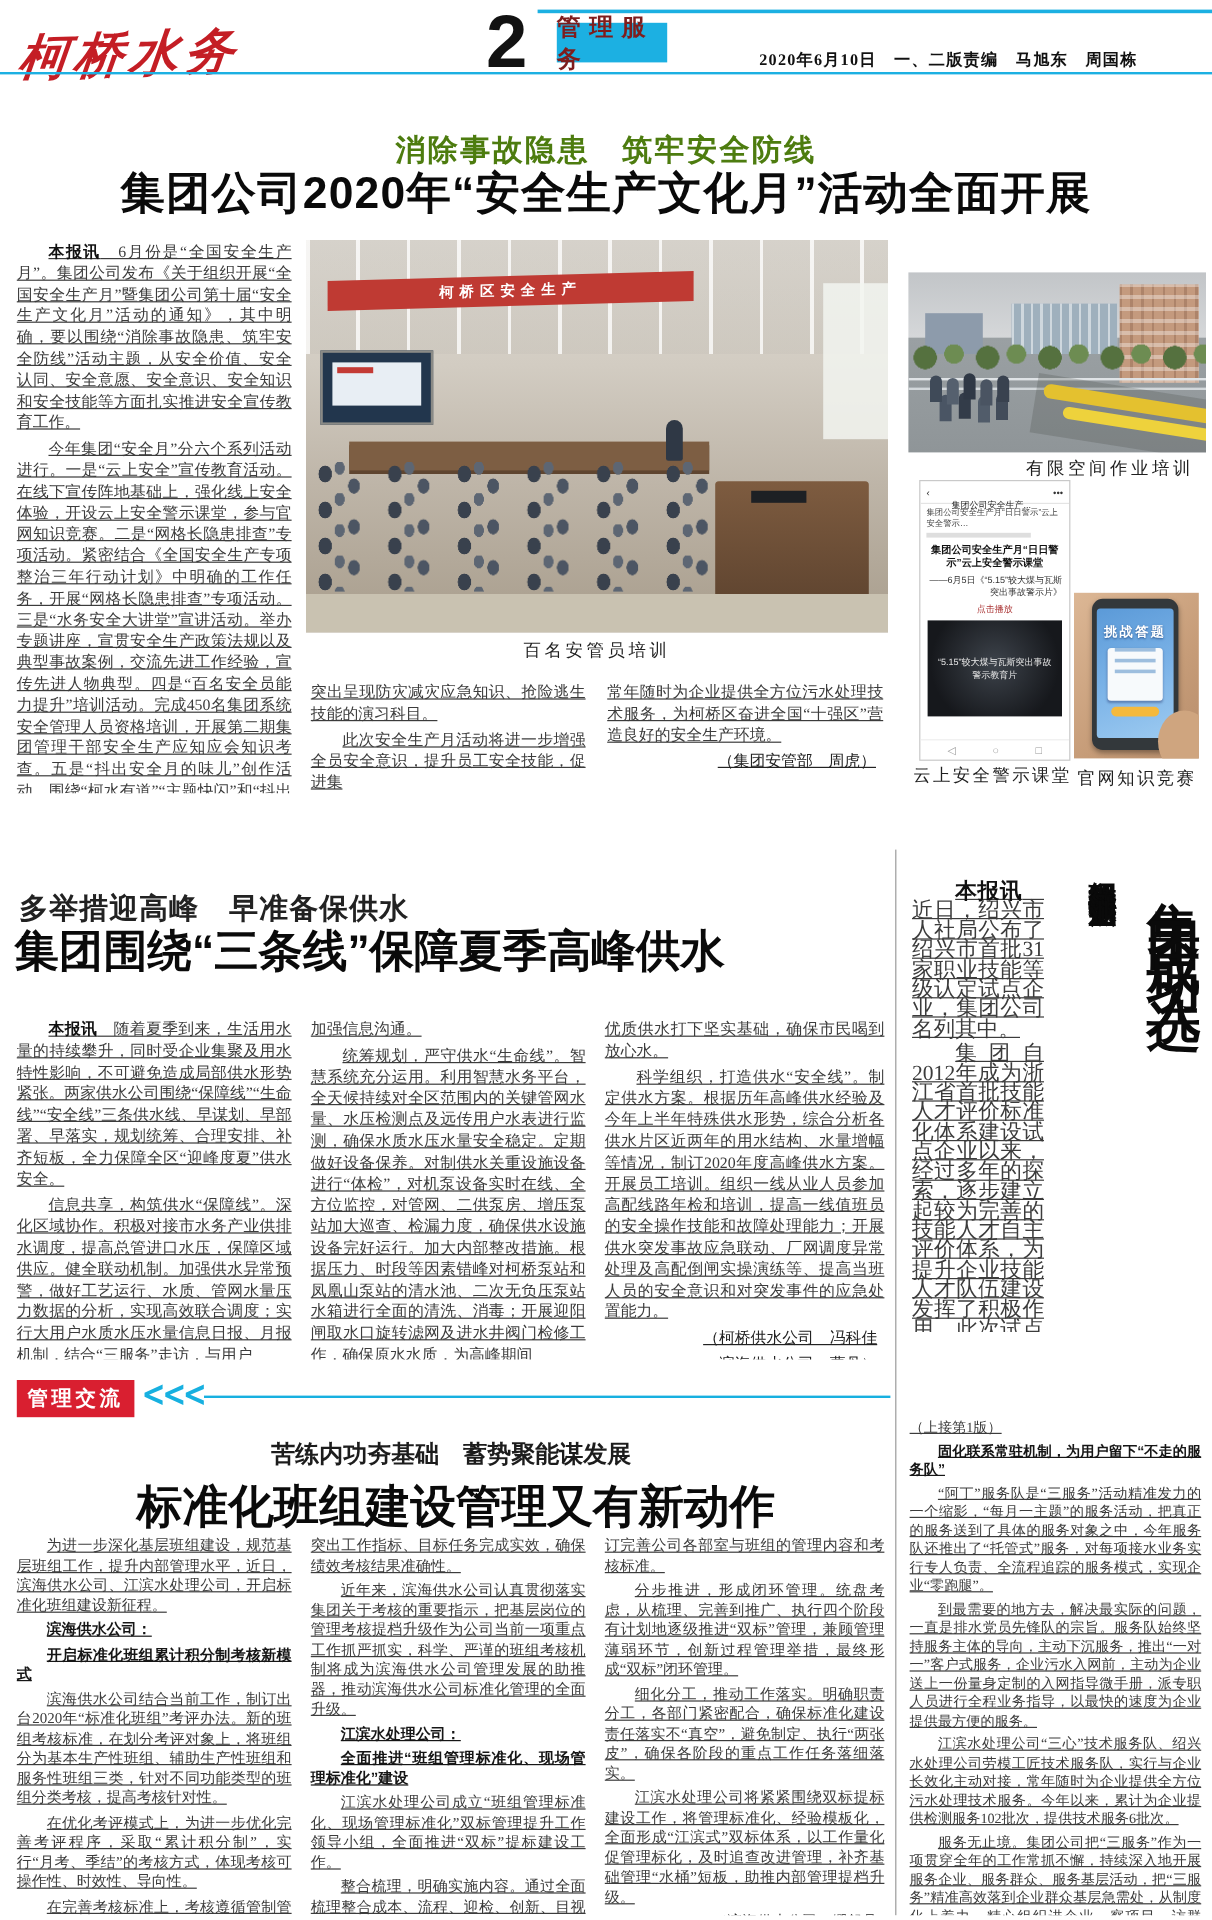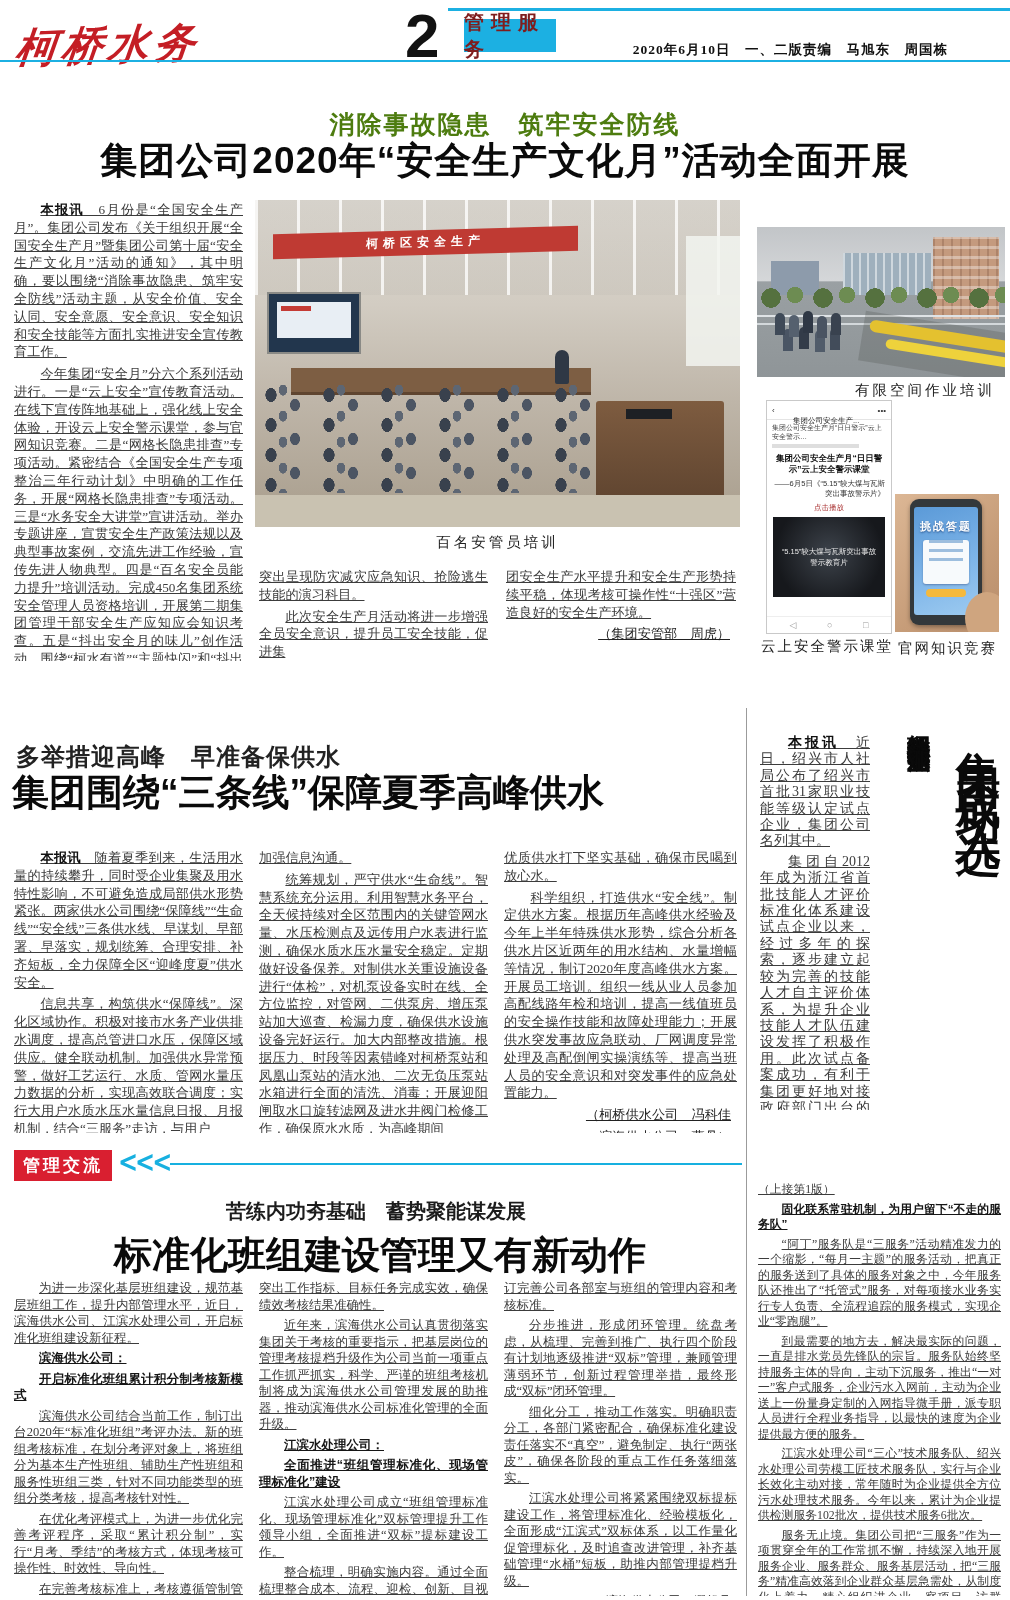--- a/index.html
+++ b/index.html
@@ -34,21 +34,21 @@
 
   
   .col{position:absolute;overflow:hidden;text-align:justify;color:#3c3c3c;}
   .col p{margin:4px;text-indent:2em;text-decoration:underline;}
   .col p.noindent{text-indent:0;}
   .col p.bold{font-weight:bold;color:#161616;font-family:"Liberation Sans","DejaVu Sans",sans-serif;}
   .col p.byline{text-indent:0;text-align:right;padding-right:6px;color:#222;}
   b.lead{font-family:"Liberation Sans","DejaVu Sans",sans-serif;color:#111;}
   .a1c{font-size:13.2px;line-height:17.8px;}
   .a2c{font-size:13.2px;line-height:17.8px;}
-  .a3c{font-size:14px;line-height:16.4px;}
+  .a3c{font-size:18px;line-height:16.4px;}
   .a4c{font-size:12.5px;line-height:16.5px;}
   .a5c{font-size:11.8px;line-height:15.5px;}
 
   .c-a1-1{left:10px;top:197px;width:237px;height:464px;}
   .c-a1-bl{left:255px;top:564px;width:237px;height:98px;}
   .c-a1-br{left:502px;top:564px;width:238px;height:98px;}
   .c-a2-1{left:10px;top:845px;width:237px;height:288px;}
   .c-a2-2{left:255px;top:845px;width:237px;height:288px;}
   .c-a2-3{left:500px;top:845px;width:241px;height:288px;}
   .c-a3{left:756px;top:730px;width:118px;height:380px;}
@@ -195,21 +195,21 @@
       <div class="podium"></div>
       <div class="floor"></div>
     </div>
     <div class="caption cap-main">百名安管员培训</div>
 
     <div class="col a1c c-a1-bl">
         <p class="noindent">突出呈现防灾减灾应急知识、抢险逃生技能的演习科目。</p>
         <p class="indent">此次安全生产月活动将进一步增强全员安全意识，提升员工安全技能，促进集</p>
       </div>
     <div class="col a1c c-a1-br">
-        <p class="noindent">团安全生产水平提升和安全生产形势持续平稳，体现考核可操作性“十强区”营造良好的安全生产环境。</p>
+        <p class="noindent">常年随时为企业提供全方位污水处理技术服务，为柯桥区奋进全国“十强区”营造良好的安全生产环境。</p>
         <p class="byline">（集团安管部　周虎）</p>
       </div>
 
     <div class="abs photo2">
       <div class="bldgL"></div>
       <div class="bldgM"></div>
       <div class="bldgR"></div>
       <div class="trees"></div>
       <div class="rail"></div>
       <div class="trench"></div>

